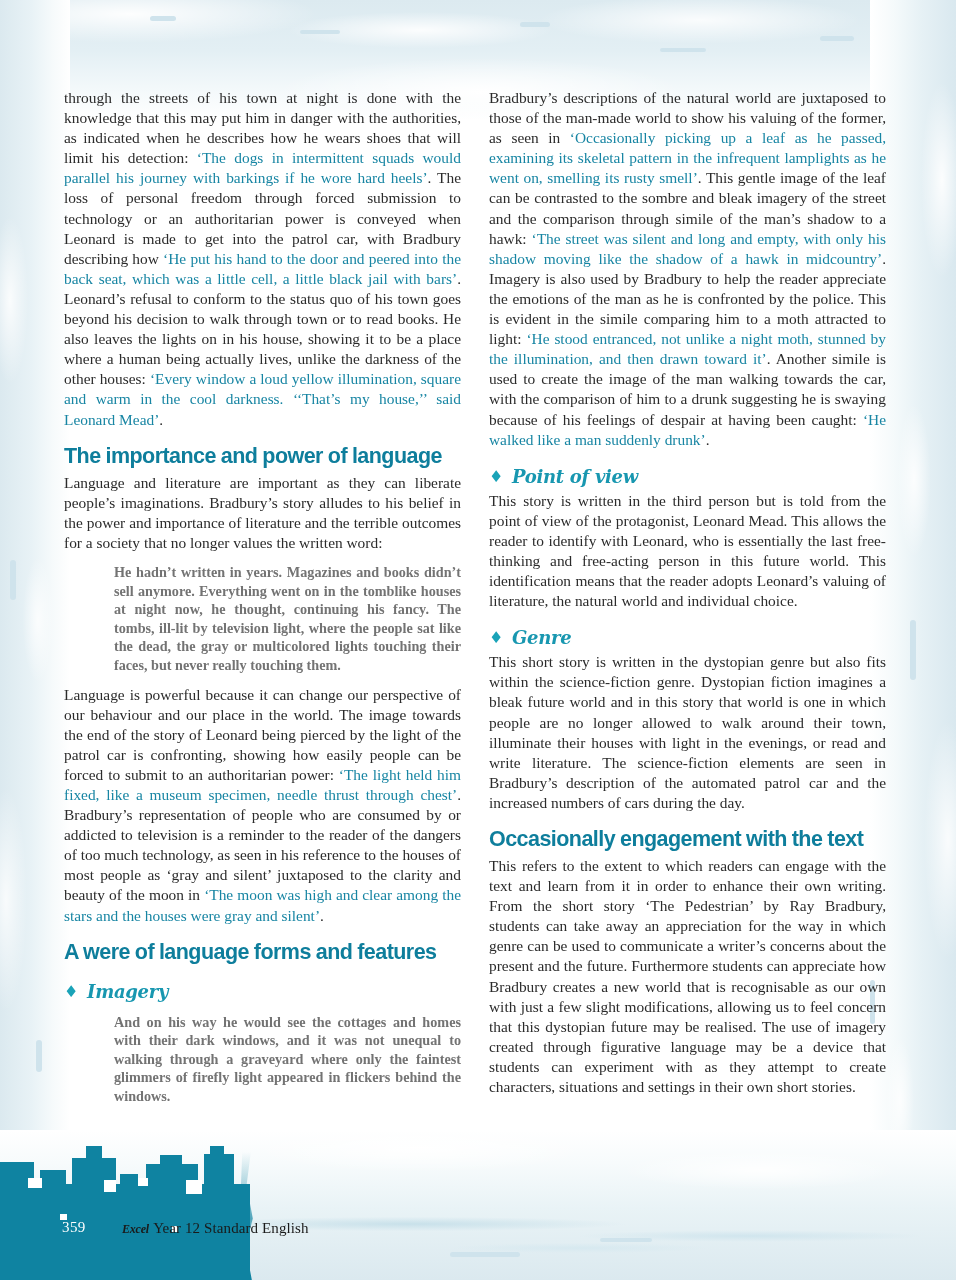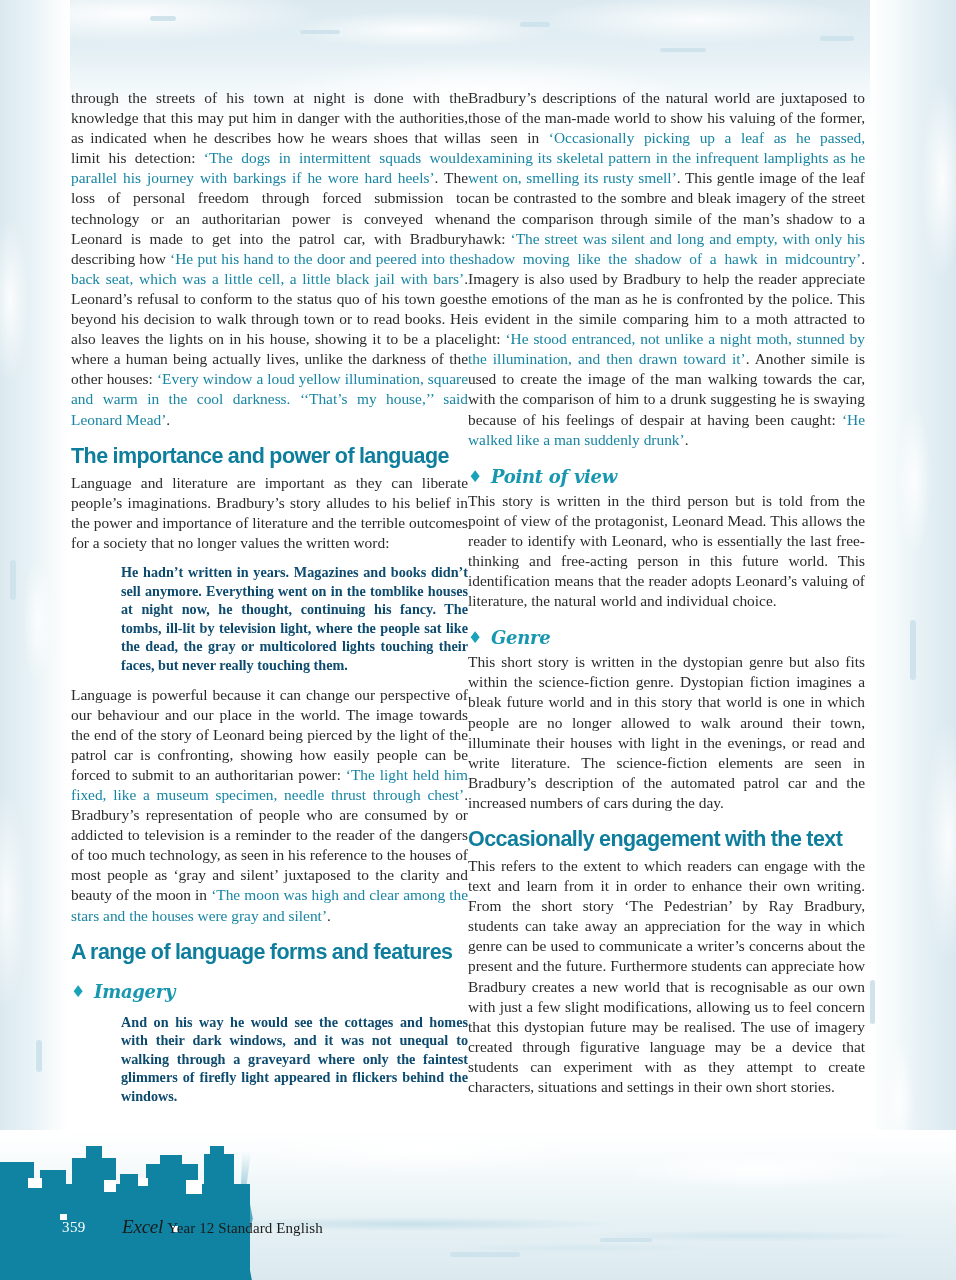--- a/index.html
+++ b/index.html
@@ -103,37 +103,38 @@
     letter-spacing: .4px;
   }
   #footer-title {
     position: absolute;
     left: 122px; bottom: 42px;
     font-size: 16.5px;
     color: #1a1a1a;
     white-space: nowrap;
   }
   #footer-title .brand {
-    font-weight: normal;
+    font-weight: bold;
     font-style: italic;
-    font-size: 19px;
+    font-size: 12px;
     letter-spacing: -.2px;
   }
   #footer-title .sub {
     font-size: 15px;
     letter-spacing: .1px;
   }
 
   
   #columns {
     position: absolute;
-    left: 71px;
+    left: 64px;
     top: 88px;
     width: 822px;
     display: flex;
+    gap: 28px;
     z-index: 5;
   }
   .col { width: 397px; }
 
   p.body {
     margin: 0 0 0 0;
     font-size: 15.4px;
     line-height: 20.1px;
     color: #2b2b2b;
     text-align: justify;
@@ -173,21 +174,21 @@
     color: #1aa3b8;
     line-height: 1;
     position: relative;
     top: -1px;
   }
   blockquote.extract {
     margin: 10px 0 10px 0;
     padding-left: 50px;
     font-size: 14.2px;
     line-height: 18.6px;
-    color: #0c4a6e;
+    color: #737373;
     text-align: justify;
     font-weight: bold;
   }
 </style>
 </head>
 <body>
 
 <div id="page">
 
   <div class="wash" id="wash-top"></div>
@@ -240,21 +241,21 @@
       <p class="body"><span>through the streets of his town at night is done with the knowledge that this may put him in danger with the authorities, as indicated when he describes how he wears shoes that will limit his detection: </span><span class="q">‘The dogs in intermittent squads would parallel his journey with barkings if he wore hard heels’</span><span>. The loss of personal freedom through forced submission to technology or an authoritarian power is conveyed when Leonard is made to get into the patrol car, with Bradbury describing how </span><span class="q">‘He put his hand to the door and peered into the back seat, which was a little cell, a little black jail with bars’</span><span>. Leonard’s refusal to conform to the status quo of his town goes beyond his decision to walk through town or to read books. He also leaves the lights on in his house, showing it to be a place where a human being actually lives, unlike the darkness of the other houses: </span><span class="q">‘Every window a loud yellow illumination, square and warm in the cool darkness. ‘‘That’s my house,’’ said Leonard Mead’</span><span>.</span></p>
 
       <h2 class="major">The importance and power of language</h2>
 
       <p class="body">Language and literature are important as they can liberate people’s imaginations. Bradbury’s story alludes to his belief in the power and importance of literature and the terrible outcomes for a society that no longer values the written word:</p>
 
       <blockquote class="extract">He hadn’t written in years. Magazines and books didn’t sell anymore. Everything went on in the tomblike houses at night now, he thought, continuing his fancy. The tombs, ill-lit by television light, where the people sat like the dead, the gray or multicolored lights touching their faces, but never really touching them.</blockquote>
 
       <p class="body"><span>Language is powerful because it can change our perspective of our behaviour and our place in the world. The image towards the end of the story of Leonard being pierced by the light of the patrol car is confronting, showing how easily people can be forced to submit to an authoritarian power: </span><span class="q">‘The light held him fixed, like a museum specimen, needle thrust through chest’</span><span>. Bradbury’s representation of people who are consumed by or addicted to television is a reminder to the reader of the dangers of too much technology, as seen in his reference to the houses of most people as ‘gray and silent’ juxtaposed to the clarity and beauty of the moon in </span><span class="q">‘The moon was high and clear among the stars and the houses were gray and silent’</span><span>.</span></p>
 
-      <h2 class="major">A range of language forms and features</h2>
+      <h2 class="major">A were of language forms and features</h2>
 
       <h3 class="minor">
           <span class="diamond">♦</span>
           <span>Imagery</span>
         </h3>
 
 
       <blockquote class="extract">And on his way he would see the cottages and homes with their dark windows, and it was not unequal to walking through a graveyard where only the faintest glimmers of firefly light appeared in flickers behind the windows.</blockquote>
     </div>
 

